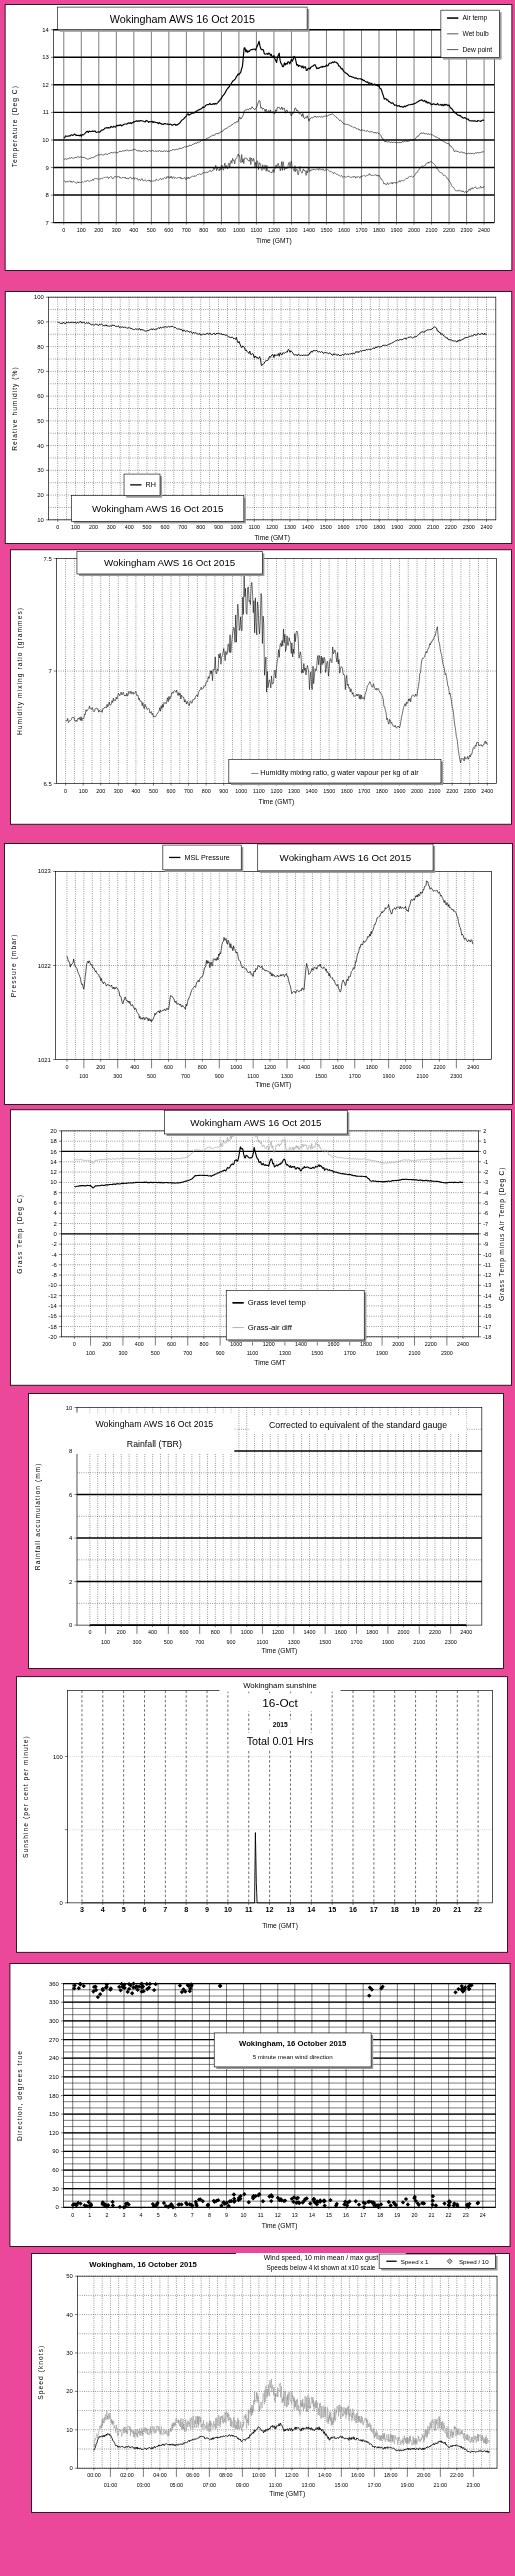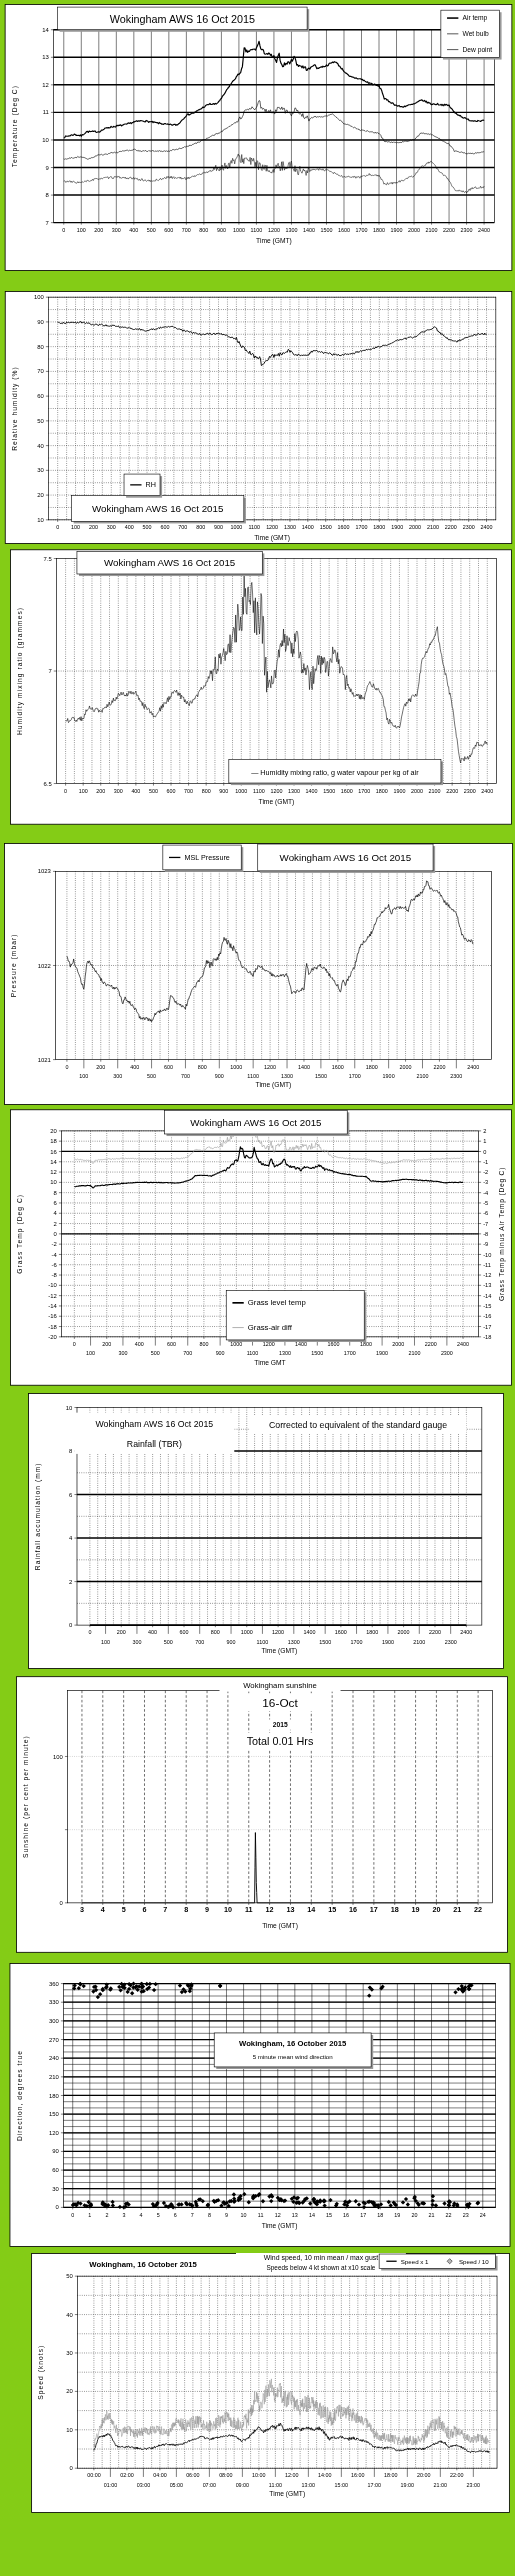--- a/index.html
+++ b/index.html
@@ -1,16 +1,16 @@
 <!DOCTYPE html>
 <html style="font-size:8.2px"><head>
 <meta charset="utf-8">
 <style>
   html,body{margin:0;padding:0;background:#fff;}
-  #page{position:relative;width:515px;height:2576px;background:#84cc16;
+  #page{position:relative;width:515px;height:2576px;background:#ec4899;
         font-family:"Liberation Sans", sans-serif;}
   .panel{position:absolute;}
   svg text{font-family:"Liberation Sans", sans-serif;fill:#000;}
 </style>
 </head>
 <body>
 <div id="page">
     <div class="panel" style="left: 4.1px; top: 4.1px;"><svg width="509" height="267" viewBox="0 0 987 519">
         <rect x="1" y="1" width="985" height="517" fill="#fff" stroke="#000" stroke-width="1.6"></rect>
         <rect x="95" y="50" width="857" height="375" fill="#fff"></rect>

